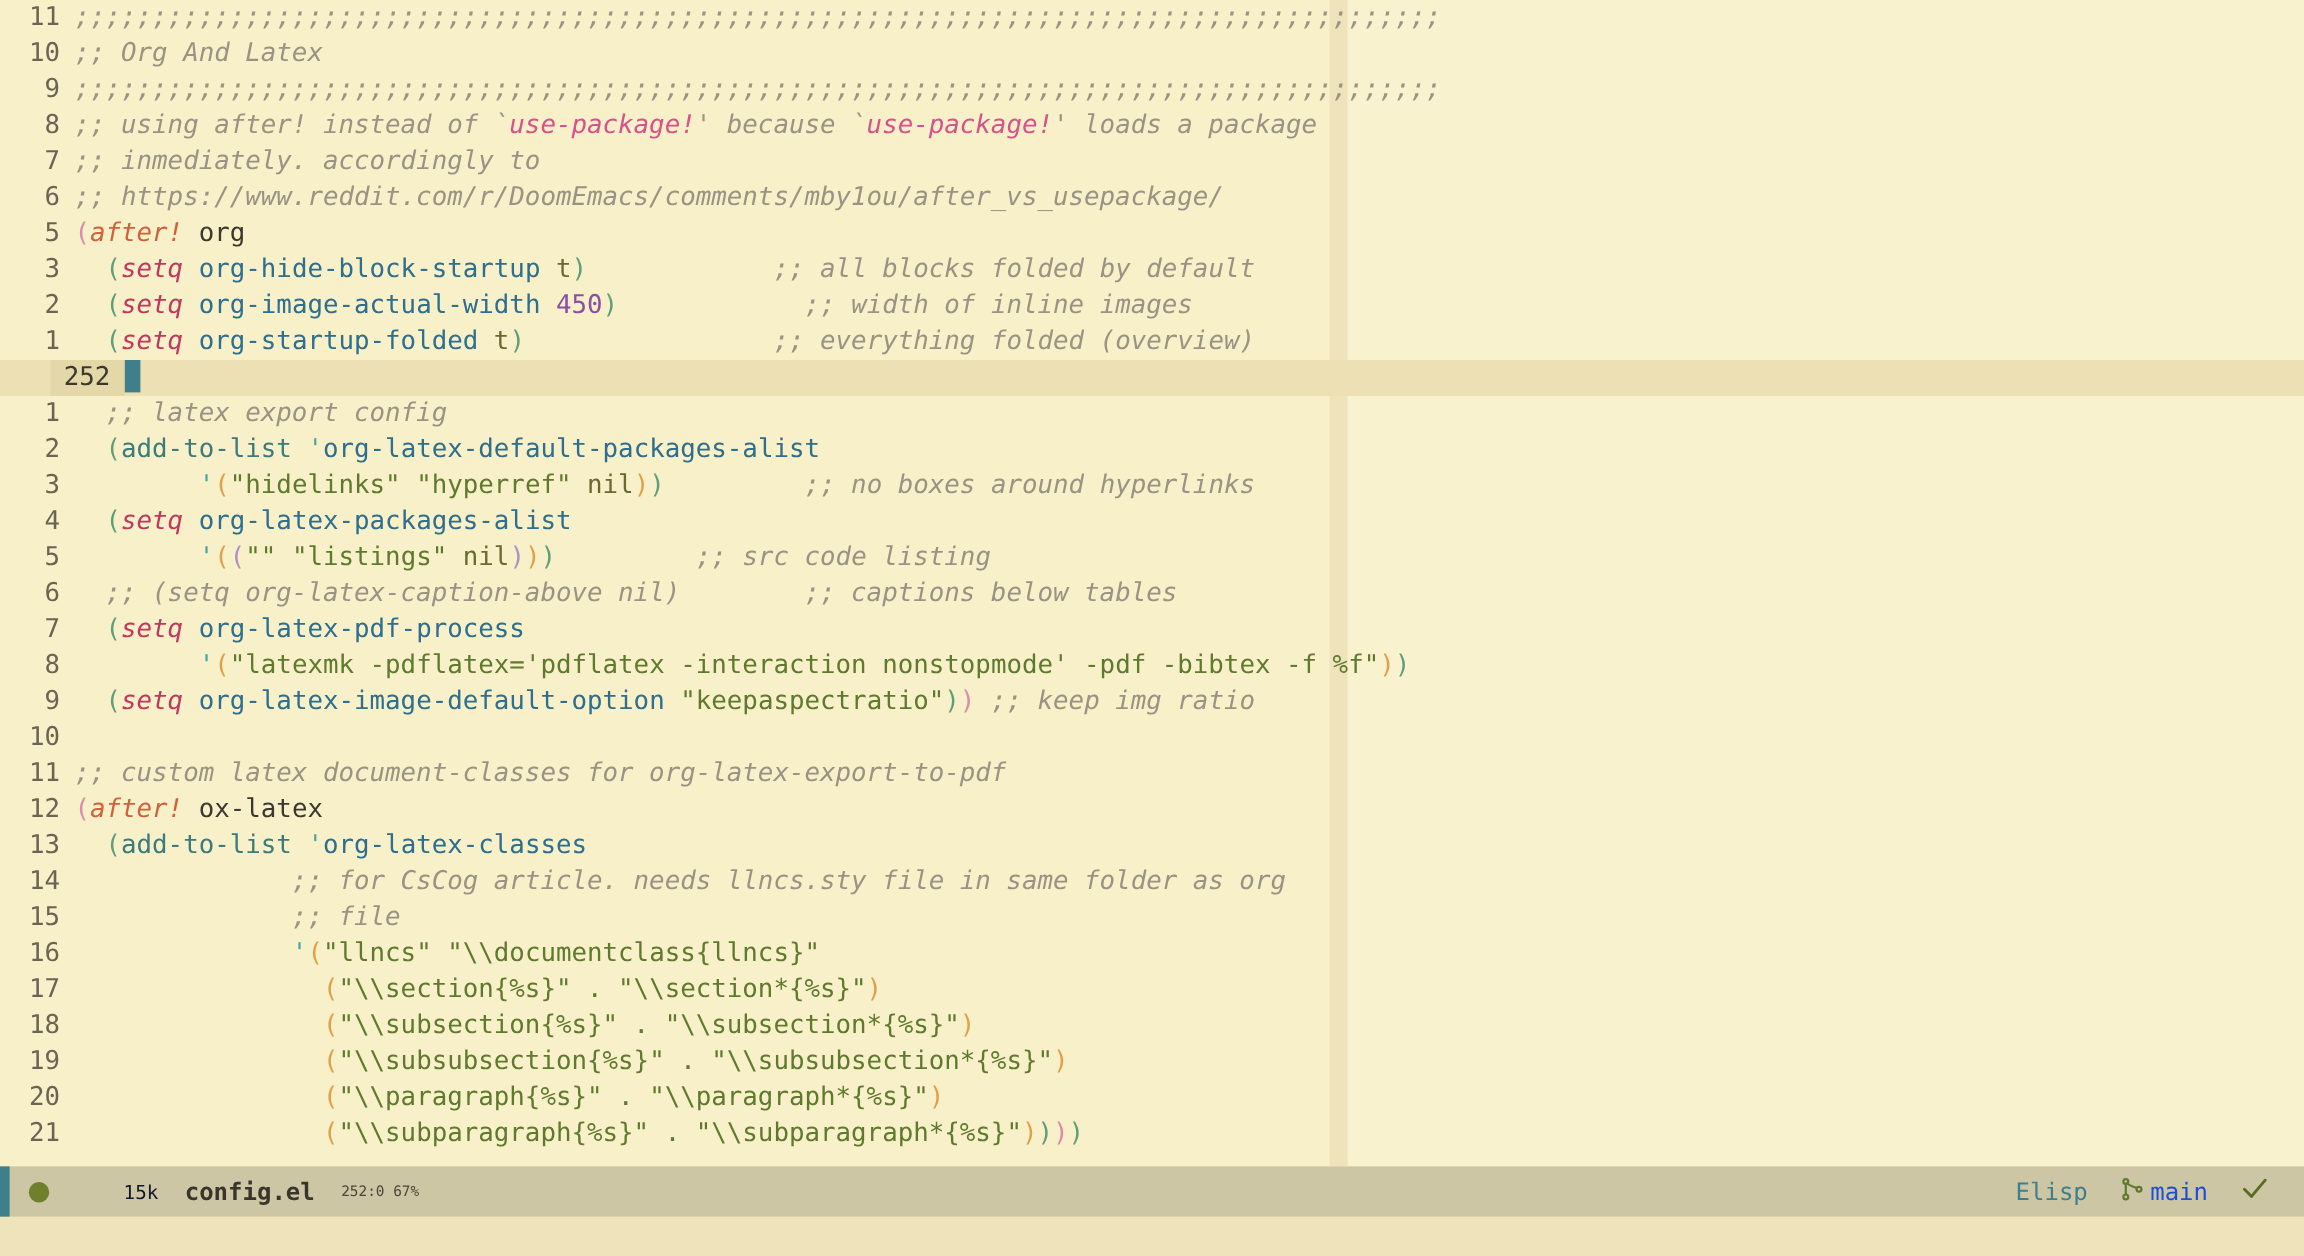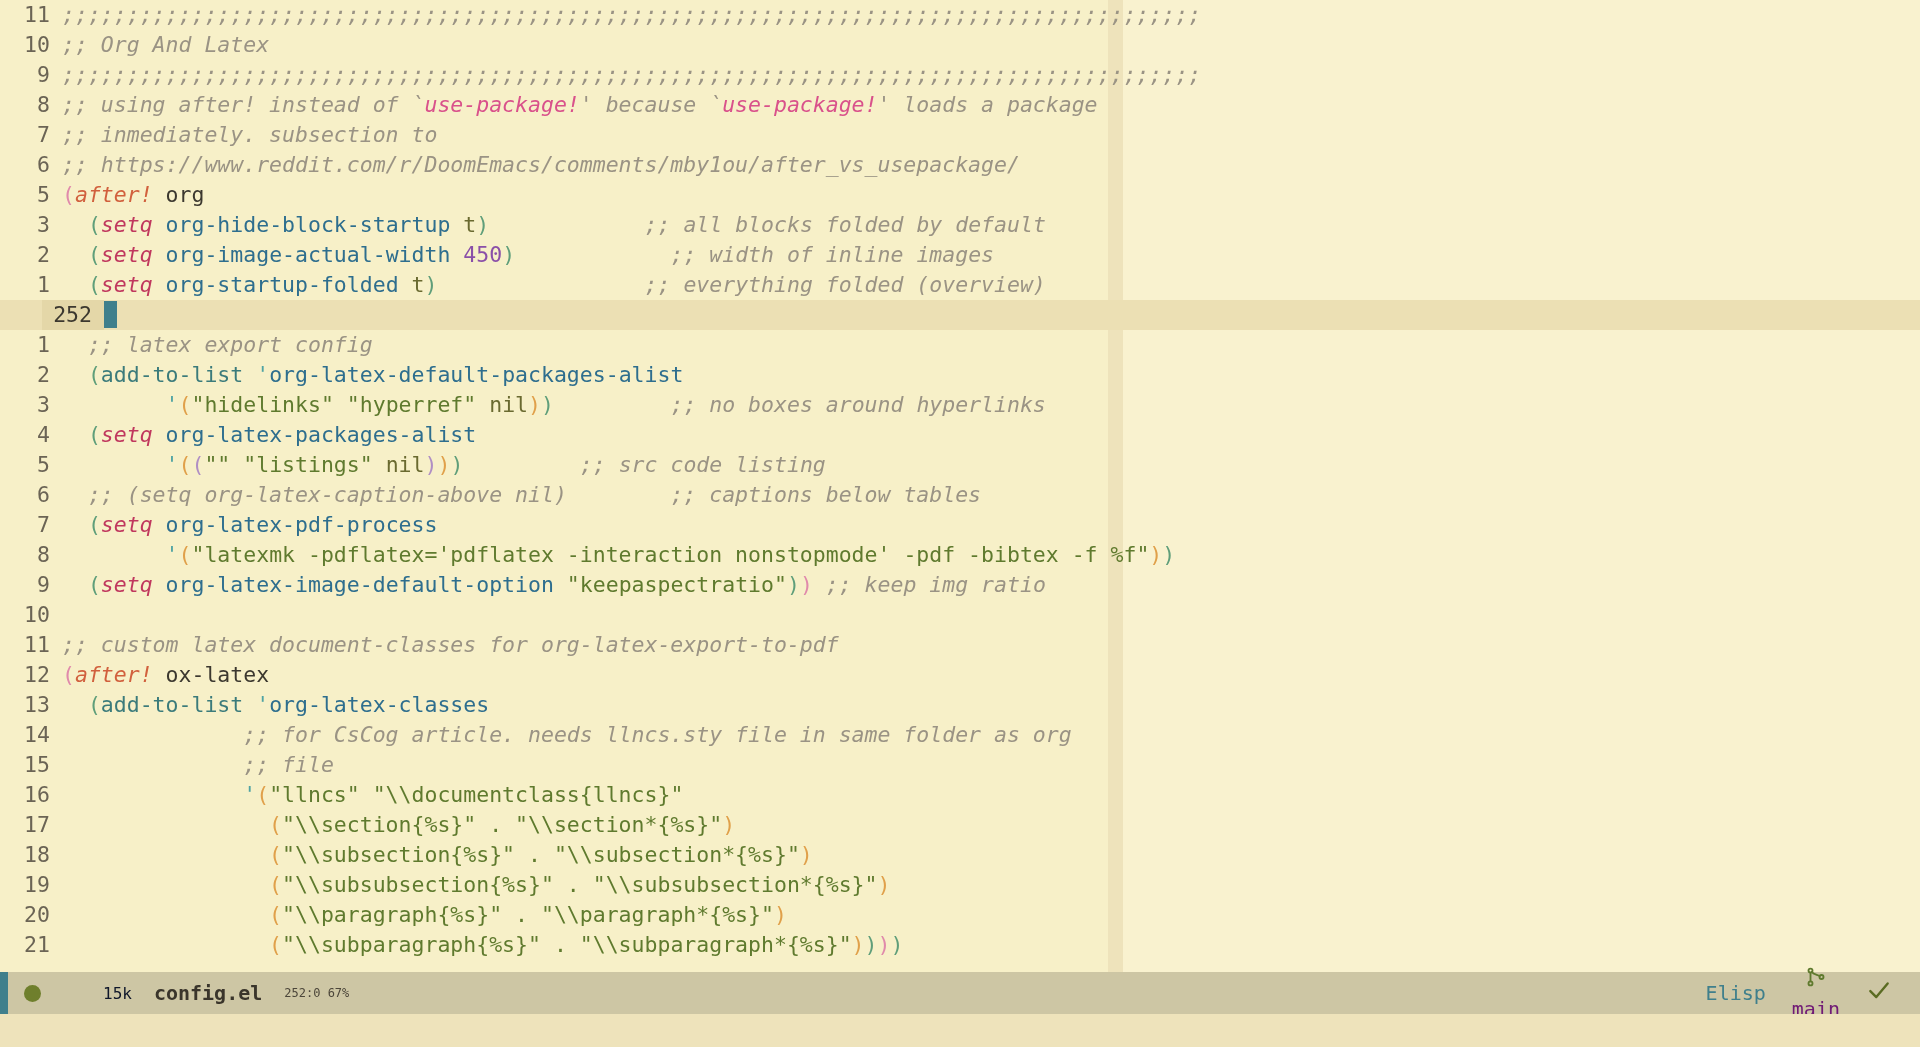--- a/index.html
+++ b/index.html
@@ -143,21 +143,21 @@
   .ml-spacer { flex: 1 1 auto; }
   .ml-right {
     display: flex; align-items: center;
     gap: 26px;
     padding-right: 28px;
     justify-content: center;
   }
   .ml-major { color: #3f7f8c; font-size: 20px; }
   .ml-vcs {
     display: flex; align-items: center; gap: 4px;
-    color: #701a75; font-size: 20px; flex-direction: column;
+    color: #1d4ed8; font-size: 20px;
   }
   .ml-check { color: #5a6b22; font-size: 24px; }
 
   
   .echo {
     position: absolute;
     left: 0; top: 1014px;
     width: 1920px; height: 33px;
     background: #eee3bb;
   }
@@ -168,21 +168,21 @@
 <div id="app">
 
   <div class="editor">
     <div class="right-pane"></div>
     <div class="fill-col"></div>
     <div class="code-area" id="code-area">
         <div class="line"><span class="gutter rel">11</span><span class="src"><span class="cm">;;;;;;;;;;;;;;;;;;;;;;;;;;;;;;;;;;;;;;;;;;;;;;;;;;;;;;;;;;;;;;;;;;;;;;;;;;;;;;;;;;;;;;;;</span></span></div>
         <div class="line"><span class="gutter rel">10</span><span class="src"><span class="cm">;; Org And Latex</span></span></div>
         <div class="line"><span class="gutter rel">9</span><span class="src"><span class="cm">;;;;;;;;;;;;;;;;;;;;;;;;;;;;;;;;;;;;;;;;;;;;;;;;;;;;;;;;;;;;;;;;;;;;;;;;;;;;;;;;;;;;;;;;</span></span></div>
         <div class="line"><span class="gutter rel">8</span><span class="src"><span class="cm">;; using after! instead of `</span><span class="cmq">use-package!</span><span class="cm">' because `</span><span class="cmq">use-package!</span><span class="cm">' loads a package</span></span></div>
-        <div class="line"><span class="gutter rel">7</span><span class="src"><span class="cm">;; inmediately. subsection to</span></span></div>
+        <div class="line"><span class="gutter rel">7</span><span class="src"><span class="cm">;; inmediately. accordingly to</span></span></div>
         <div class="line"><span class="gutter rel">6</span><span class="src"><span class="cm">;; https://www.reddit.com/r/DoomEmacs/comments/mby1ou/after_vs_usepackage/</span></span></div>
         <div class="line"><span class="gutter rel">5</span><span class="src"><span class="pp">(</span><span class="mac">after!</span><span class="plain"> org</span></span></div>
         <div class="line"><span class="gutter rel">3</span><span class="src"><span class="plain">  </span><span class="pg">(</span><span class="kw">setq</span><span class="plain"> </span><span class="var">org-hide-block-startup</span><span class="plain"> </span><span class="cst">t</span><span class="pg">)</span><span class="plain">            </span><span class="cm">;; all blocks folded by default</span></span></div>
         <div class="line"><span class="gutter rel">2</span><span class="src"><span class="plain">  </span><span class="pg">(</span><span class="kw">setq</span><span class="plain"> </span><span class="var">org-image-actual-width</span><span class="plain"> </span><span class="num">450</span><span class="pg">)</span><span class="plain">            </span><span class="cm">;; width of inline images</span></span></div>
         <div class="line"><span class="gutter rel">1</span><span class="src"><span class="plain">  </span><span class="pg">(</span><span class="kw">setq</span><span class="plain"> </span><span class="var">org-startup-folded</span><span class="plain"> </span><span class="cst">t</span><span class="pg">)</span><span class="plain">                </span><span class="cm">;; everything folded (overview)</span></span></div>
         <div class="line cursor-line"><span class="gutter cur">252</span><span class="src"><span class="cursor"></span></span></div>
         <div class="line"><span class="gutter rel">1</span><span class="src"><span class="cm">  ;; latex export config</span></span></div>
         <div class="line"><span class="gutter rel">2</span><span class="src"><span class="plain">  </span><span class="pg">(</span><span class="fn">add-to-list</span><span class="plain"> </span><span class="pq">'</span><span class="sym">org-latex-default-packages-alist</span></span></div>
         <div class="line"><span class="gutter rel">3</span><span class="src"><span class="plain">        </span><span class="pq">'</span><span class="po">(</span><span class="str">"hidelinks" "hyperref" </span><span class="cst">nil</span><span class="po">)</span><span class="pg">)</span><span class="plain">         </span><span class="cm">;; no boxes around hyperlinks</span></span></div>
         <div class="line"><span class="gutter rel">4</span><span class="src"><span class="plain">  </span><span class="pg">(</span><span class="kw">setq</span><span class="plain"> </span><span class="var">org-latex-packages-alist</span></span></div>

